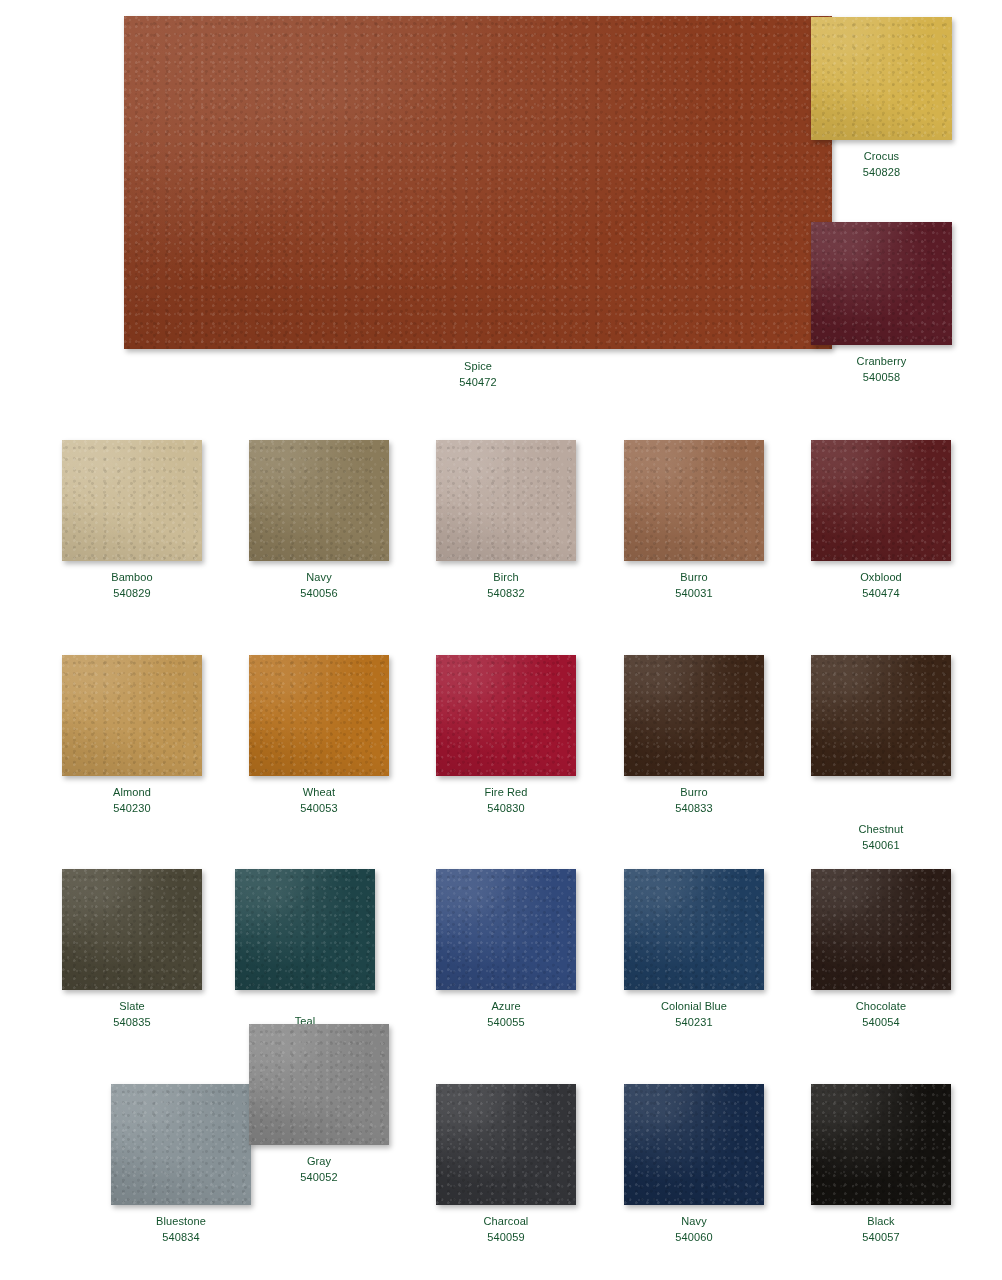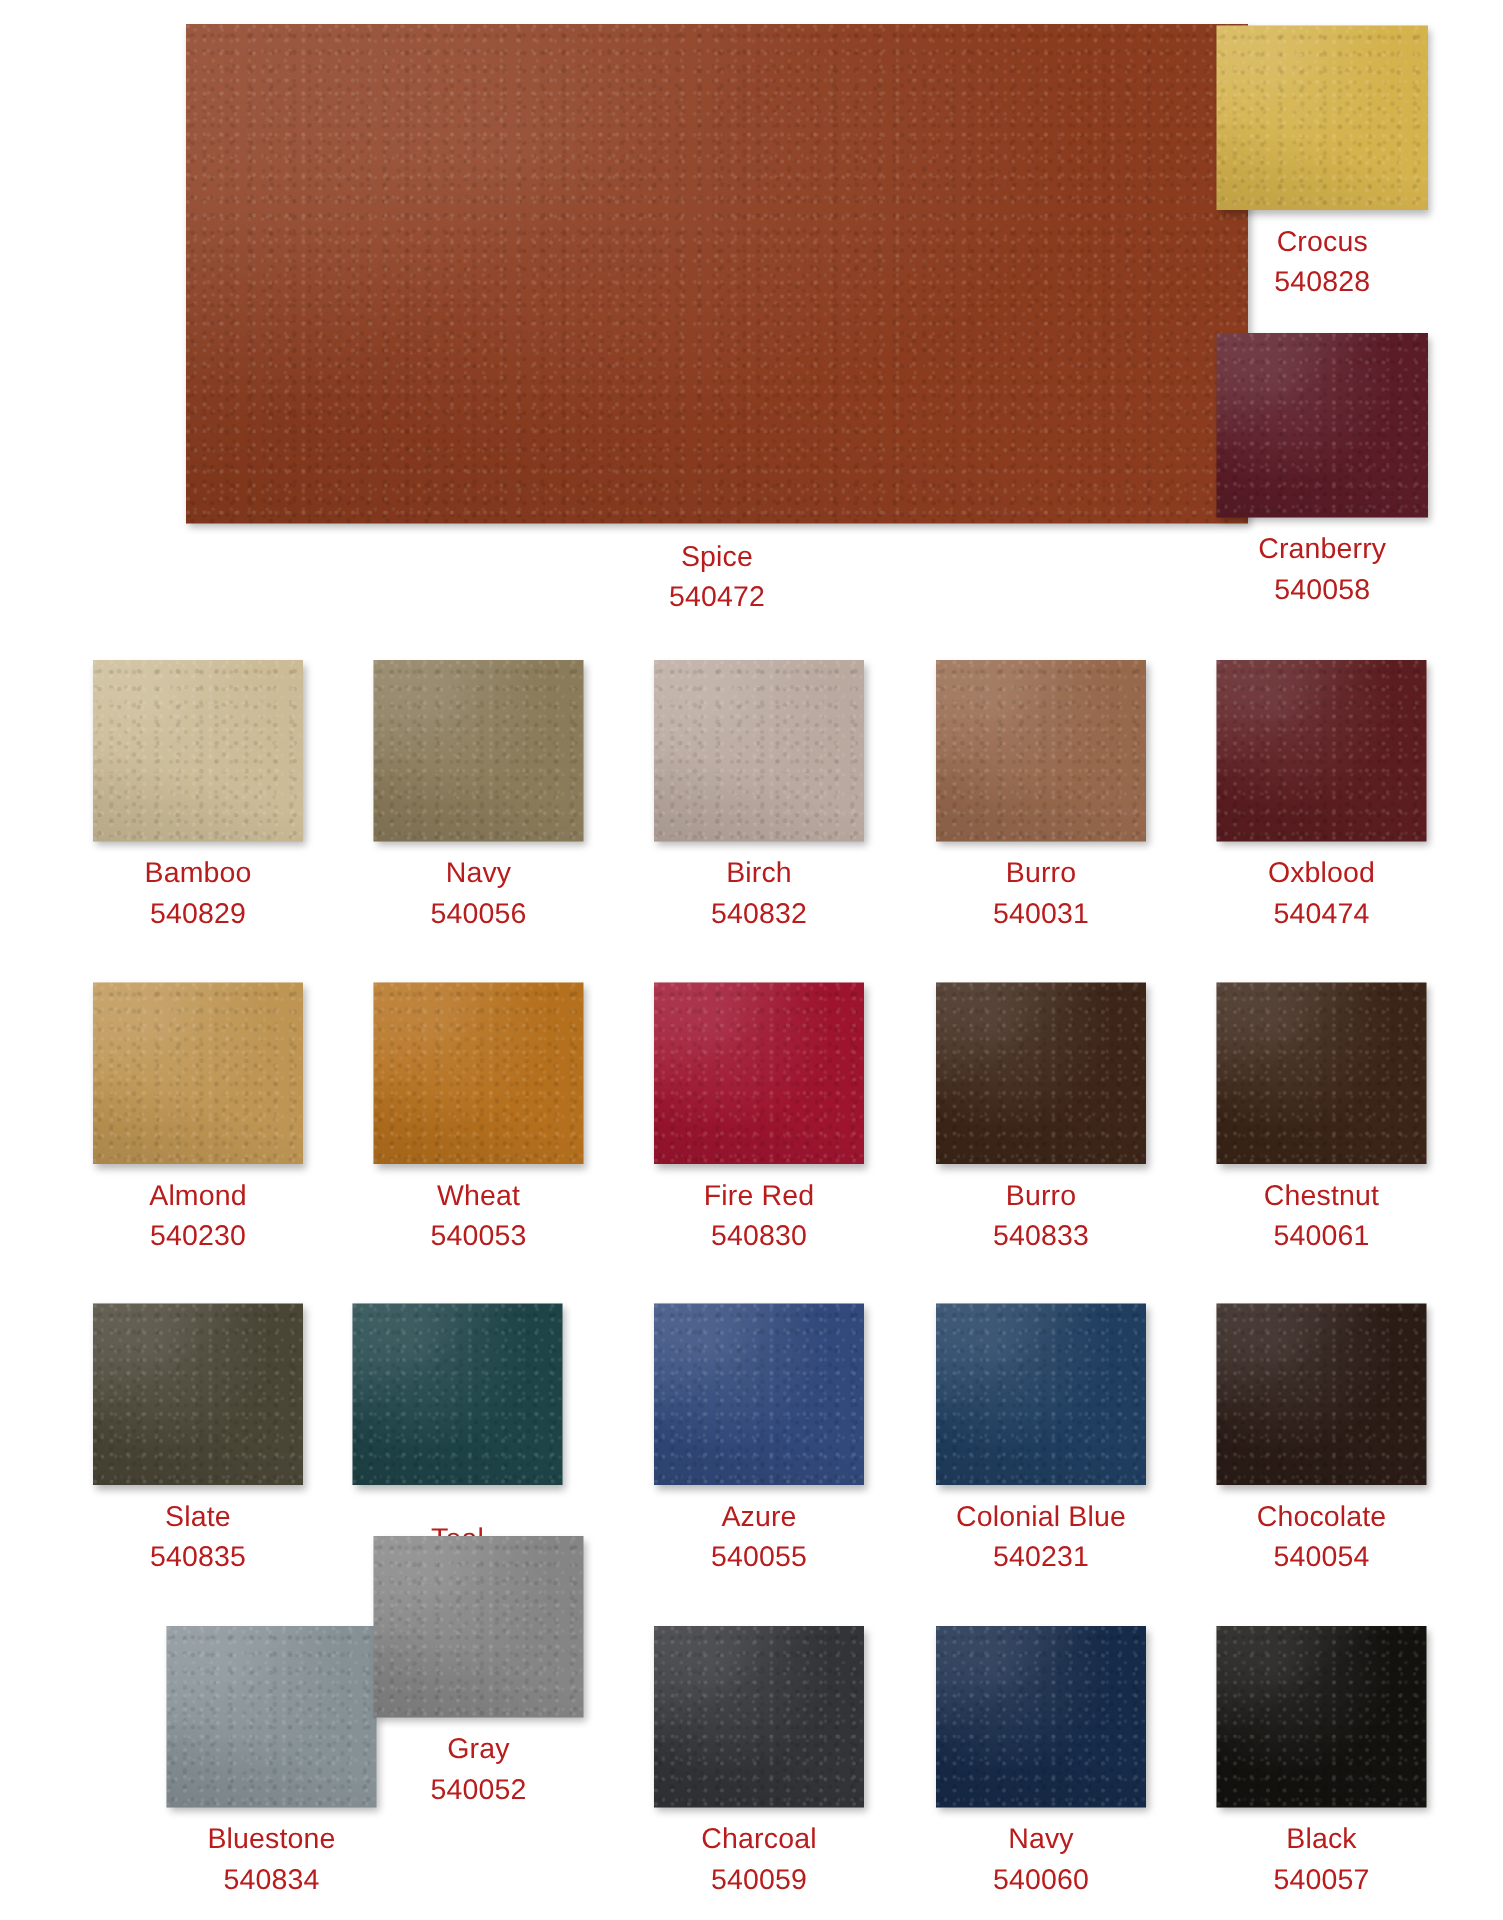--- a/index.html
+++ b/index.html
@@ -61,22 +61,22 @@
     background:
       linear-gradient(145deg, rgba(255,255,255,.12) 0%, rgba(255,255,255,0) 38%),
       radial-gradient(ellipse at 30% 25%, rgba(255,255,255,.10) 0%, rgba(0,0,0,0) 55%),
       linear-gradient(200deg, rgba(0,0,0,0) 60%, rgba(0,0,0,.10) 100%);
   }
 
   .label {
     margin-top: 9px;
     text-align: center;
     line-height: 1.42;
-    font-size: 19px;
-    color: #b91c1c;
+    font-size: 11px;
+    color: #14532d;
     letter-spacing: .1px;
     white-space: nowrap;
   }
   .label .code {
     display: block;
   }
 
   
   .hero .chip {
     width: 708px;
@@ -147,21 +147,21 @@
         <div class="label"><span>Wheat</span><span class="code">540053</span></div>
       </div>
       <div class="cell grid-cell" style="left: 436px; top: 655px; width: 140px;">
         <div class="chip" style="width: 140px; height: 121px; background: rgb(158, 20, 47);"></div>
         <div class="label"><span>Fire Red</span><span class="code">540830</span></div>
       </div>
       <div class="cell grid-cell" style="left: 624px; top: 655px; width: 140px;">
         <div class="chip" style="width: 140px; height: 121px; background: rgb(61, 38, 24);"></div>
         <div class="label"><span>Burro</span><span class="code">540833</span></div>
       </div>
-      <div class="cell grid-cell" style="left: 811px; top: 655px; width: 140px;">
+      <div class="cell grid-cell" style="left: 811px; top: 655px; width: 140px; gap: 37px;">
         <div class="chip" style="width: 140px; height: 121px; background: rgb(59, 37, 23);"></div>
         <div class="label"><span>Chestnut</span><span class="code">540061</span></div>
       </div>
       <div class="cell grid-cell" style="left: 62px; top: 869px; width: 140px;">
         <div class="chip" style="width: 140px; height: 121px; background: rgb(74, 70, 54);"></div>
         <div class="label"><span>Slate</span><span class="code">540835</span></div>
       </div>
       <div class="cell grid-cell" style="left: 247px; top: 869px; width: 116px; gap: 15px;">
         <div class="chip" style="width: 140px; height: 121px; background: rgb(30, 68, 72);"></div>
         <div class="label"><span>Teal</span><span class="code">540473</span></div>

